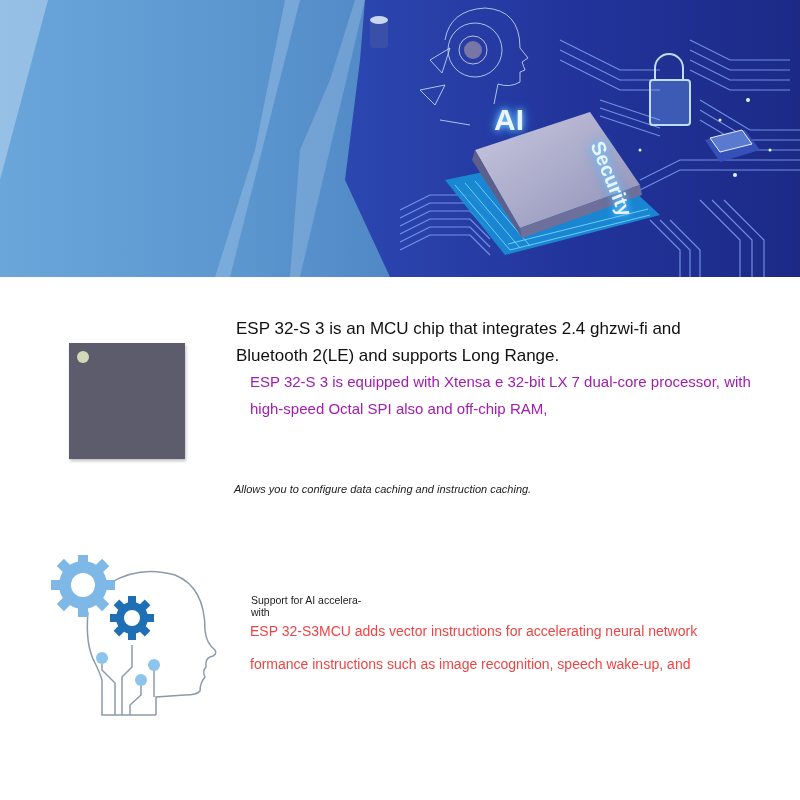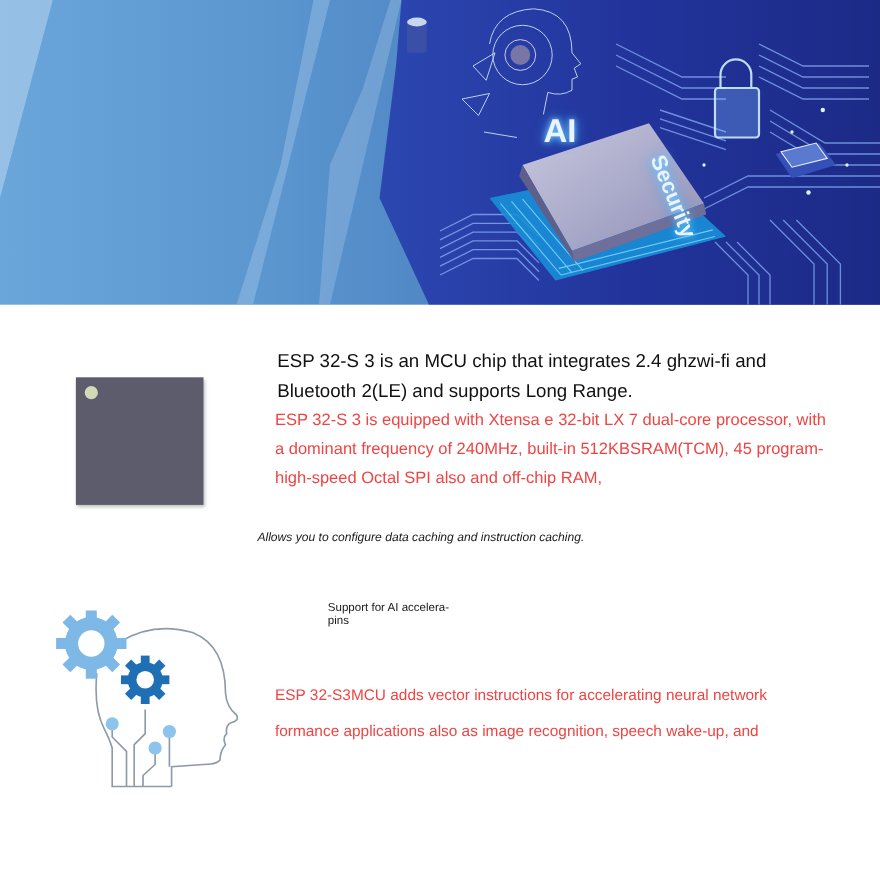--- a/index.html
+++ b/index.html
@@ -32,37 +32,37 @@
   .chip {
     position: absolute; left: 69px; top: 343px; width: 116px; height: 116px;
     background: #5d5c6c;
     box-shadow: 1px 2px 3px rgba(0,0,0,0.25);
   }
   .chip-dot {
     position: absolute; left: 8px; top: 8px; width: 12px; height: 12px;
     border-radius: 50%; background: #d3d9b8;
   }
   .s1-title {
-    position: absolute; left: 252px; top: 315px; width: 540px;
+    position: absolute; left: 236px; top: 315px; width: 540px;
     font-size: 17px; line-height: 27px; color: #111;
   }
   .s1-body {
     position: absolute; left: 250px; top: 369px; width: 545px;
-    font-size: 15px; line-height: 26.5px; color: #ef4444;
+    font-size: 15px; line-height: 26.5px; color: #a21caf;
   }
   .s1-note {
     position: absolute; left: 234px; top: 482px; width: 545px;
     font-size: 11px; line-height: 14px; color: #1a1a1a; font-style: italic;
   }
 
   
   .head-icon { position: absolute; left: 40px; top: 555px; width: 190px; height: 180px; }
   .s2-title {
-    position: absolute; left: 251px; top: 546px; width: 125px;
-    font-size: 10.5px; line-height: 12px; color: #1a1a1a; margin-left: 47px;
+    position: absolute; left: 251px; top: 594px; width: 125px;
+    font-size: 10.5px; line-height: 12px; color: #1a1a1a;
   }
   .s2-body {
     position: absolute; left: 250px; top: 615px; width: 545px;
     font-size: 14px; line-height: 32.5px; color: #ef4444;
   }
   .line { display: block; white-space: nowrap; }
 </style>
 </head>
 <body>
 
@@ -169,21 +169,20 @@
   <div class="chip-dot"></div>
 </div>
 
 <div class="s1-title">
   <span class="line">ESP 32-S 3 is an MCU chip that integrates 2.4 ghzwi-fi and</span>
   <span class="line">Bluetooth 2(LE) and supports Long Range.</span>
 </div>
 
 <div class="s1-body">
   <span class="line">ESP 32-S 3 is equipped with Xtensa e 32-bit LX 7 dual-core processor, with</span>
-  <span class="line">a dominant frequency of 240MHz, built-in 512KBSRAM(TCM), 45 program-</span>
   <span class="line">high-speed Octal SPI also and off-chip RAM,</span>
 </div>
 
 <div class="s1-note">Allows you to configure data caching and instruction caching.</div>
 
 <svg class="head-icon" viewBox="0 0 190 180">
 
   <path d="M70,28 Q100,10 135,20 Q165,32 165,75 Q166,88 175,95 Q178,100 170,102 Q165,104 166,112 Q162,116 165,122 Q160,128 160,136 Q157,140 145,140 L116,142 L116,160" fill="none" stroke="#8c9aaa" stroke-width="1.5"></path>
   <path d="M48,57 Q45,90 55,108 Q60,118 62,125 L62,160 L116,160" fill="none" stroke="#8c9aaa" stroke-width="1.5"></path>
 
@@ -215,19 +214,19 @@
     <rect x="-22" y="-4" width="44" height="8"></rect>
     <rect x="-4" y="-22" width="8" height="44" transform="rotate(45)"></rect>
     <rect x="-4" y="-22" width="8" height="44" transform="rotate(-45)"></rect>
     <circle r="16"></circle>
     <circle r="8" fill="#ffffff"></circle>
   </g>
 </svg>
 
 <div class="s2-title">
   <span class="line">Support for AI accelera-</span>
-  <span class="line">pins</span>
+  <span class="line">with</span>
 </div>
 
 <div class="s2-body">
   <span class="line">ESP 32-S3MCU adds vector instructions for accelerating neural network</span>
-  <span class="line">formance applications also as image recognition, speech wake-up, and</span>
+  <span class="line">formance instructions such as image recognition, speech wake-up, and</span>
 </div>
 
 </body></html>

